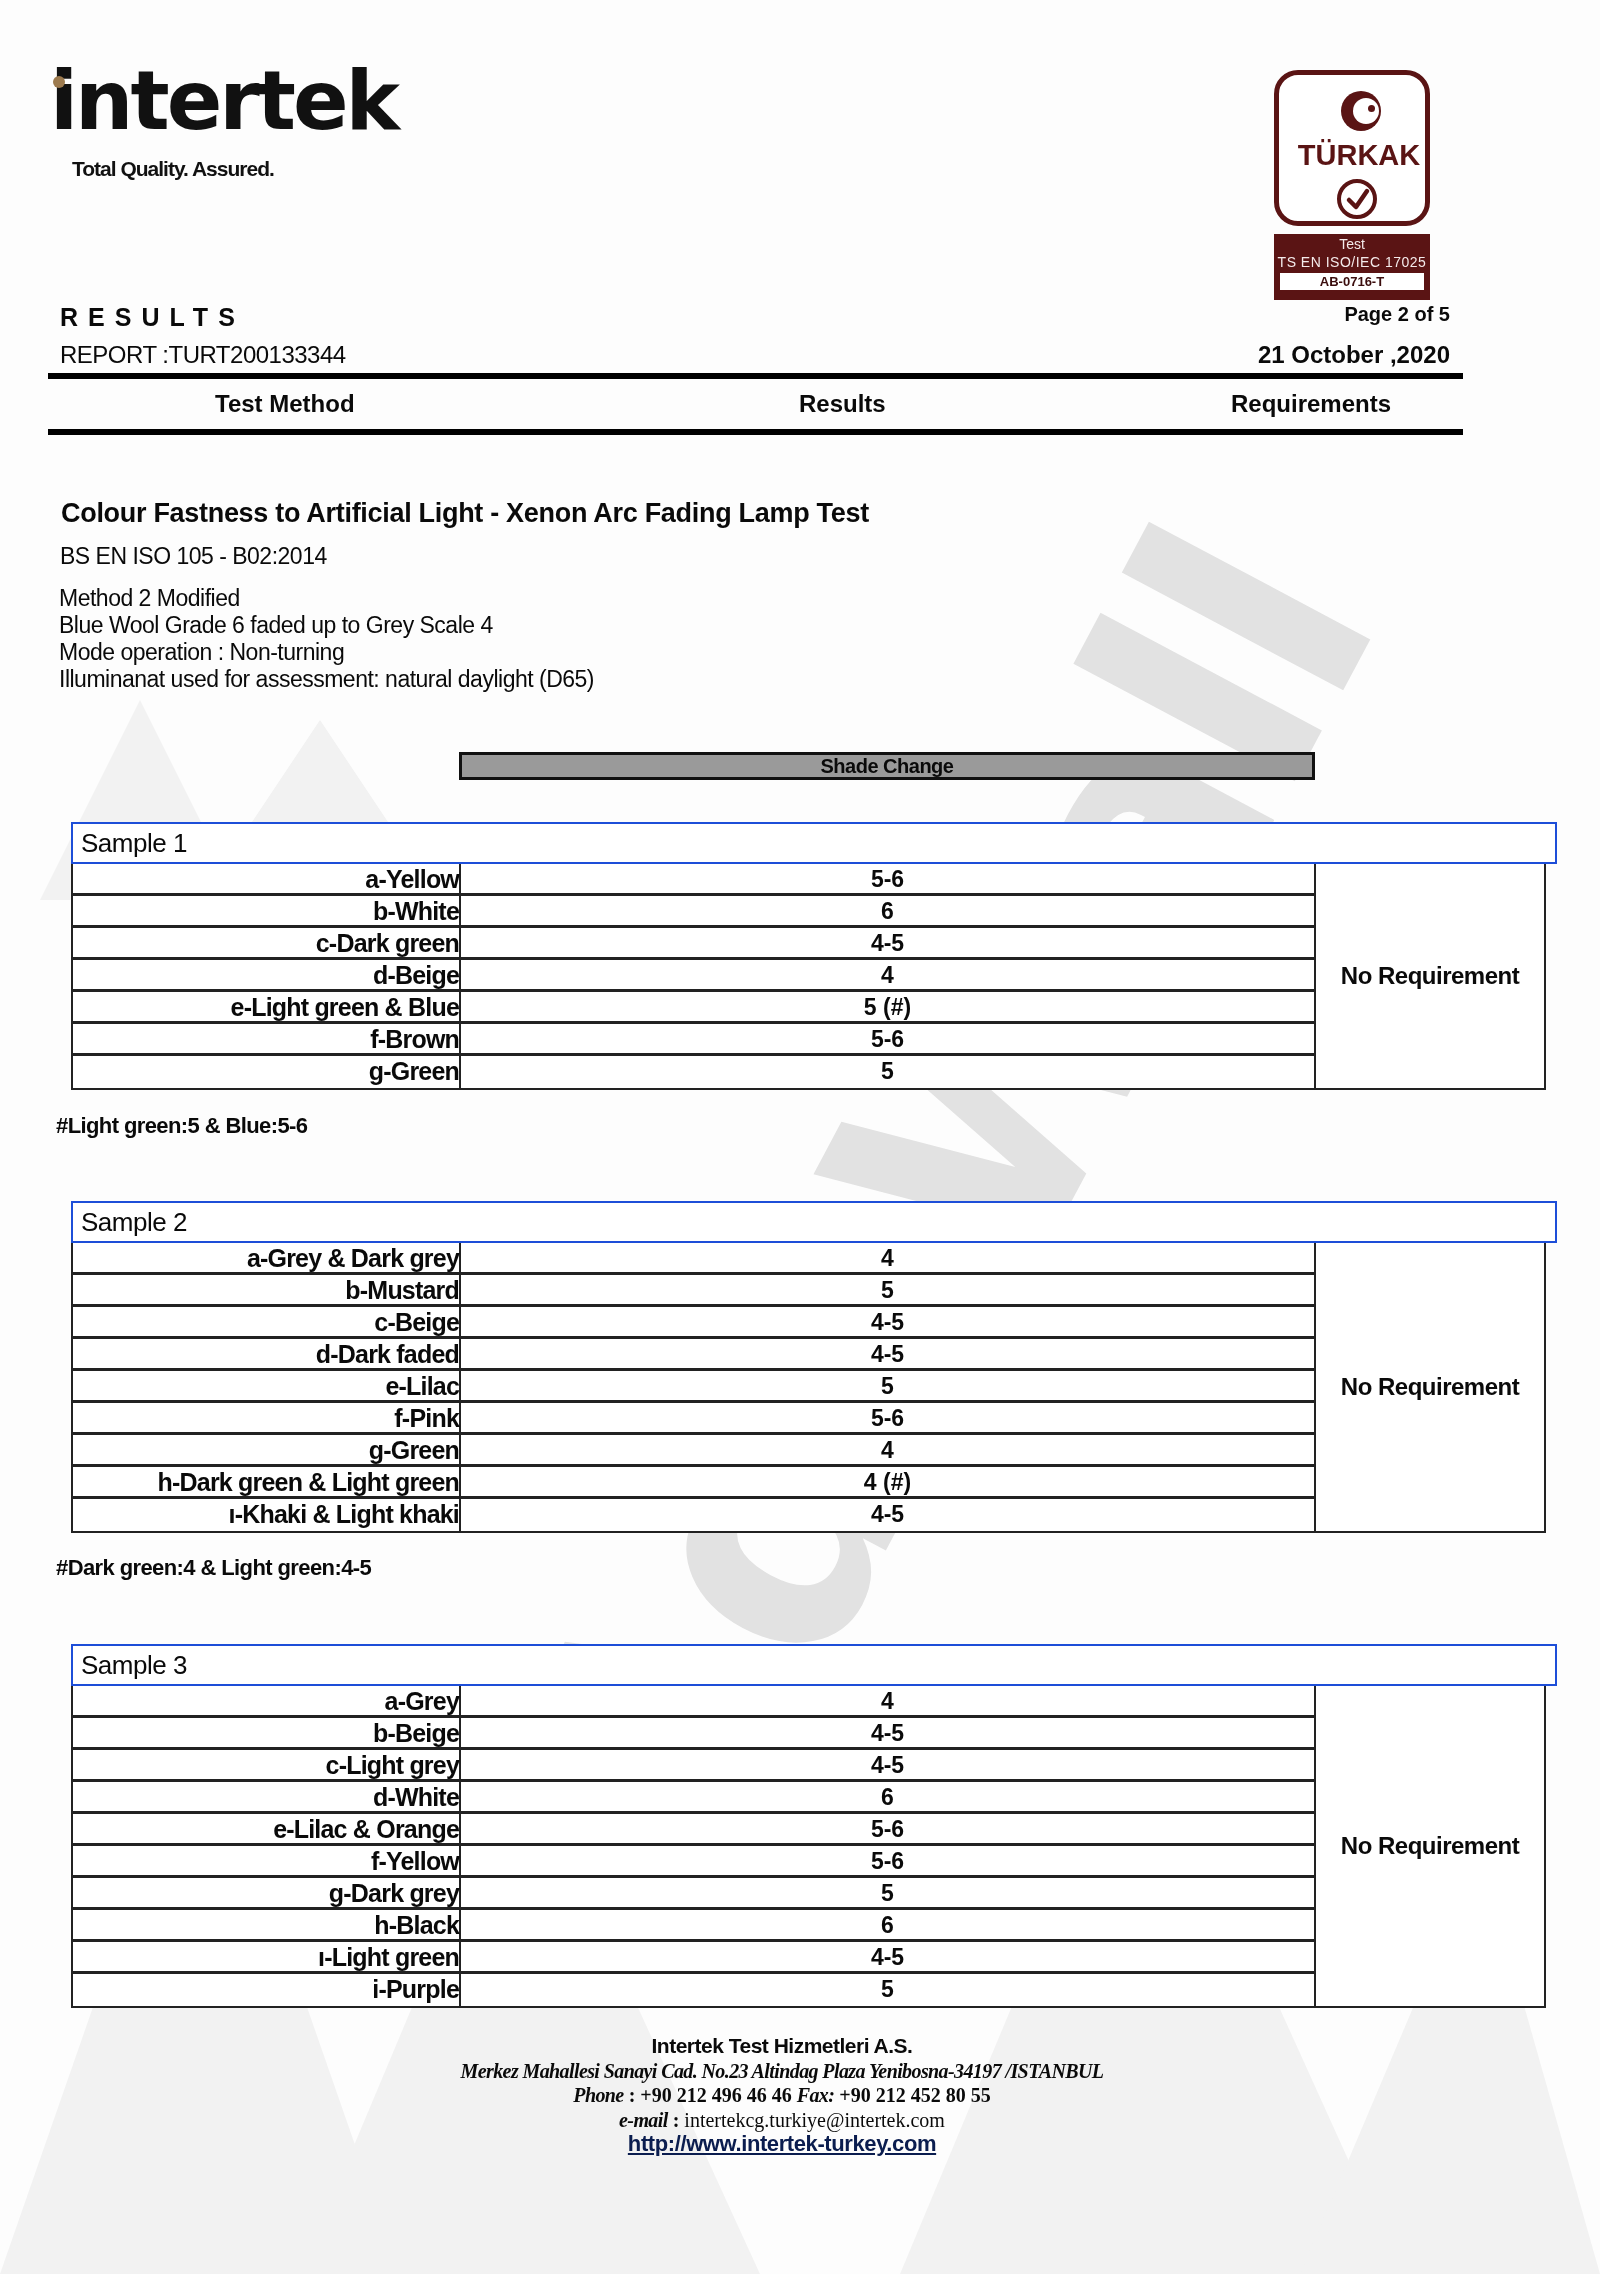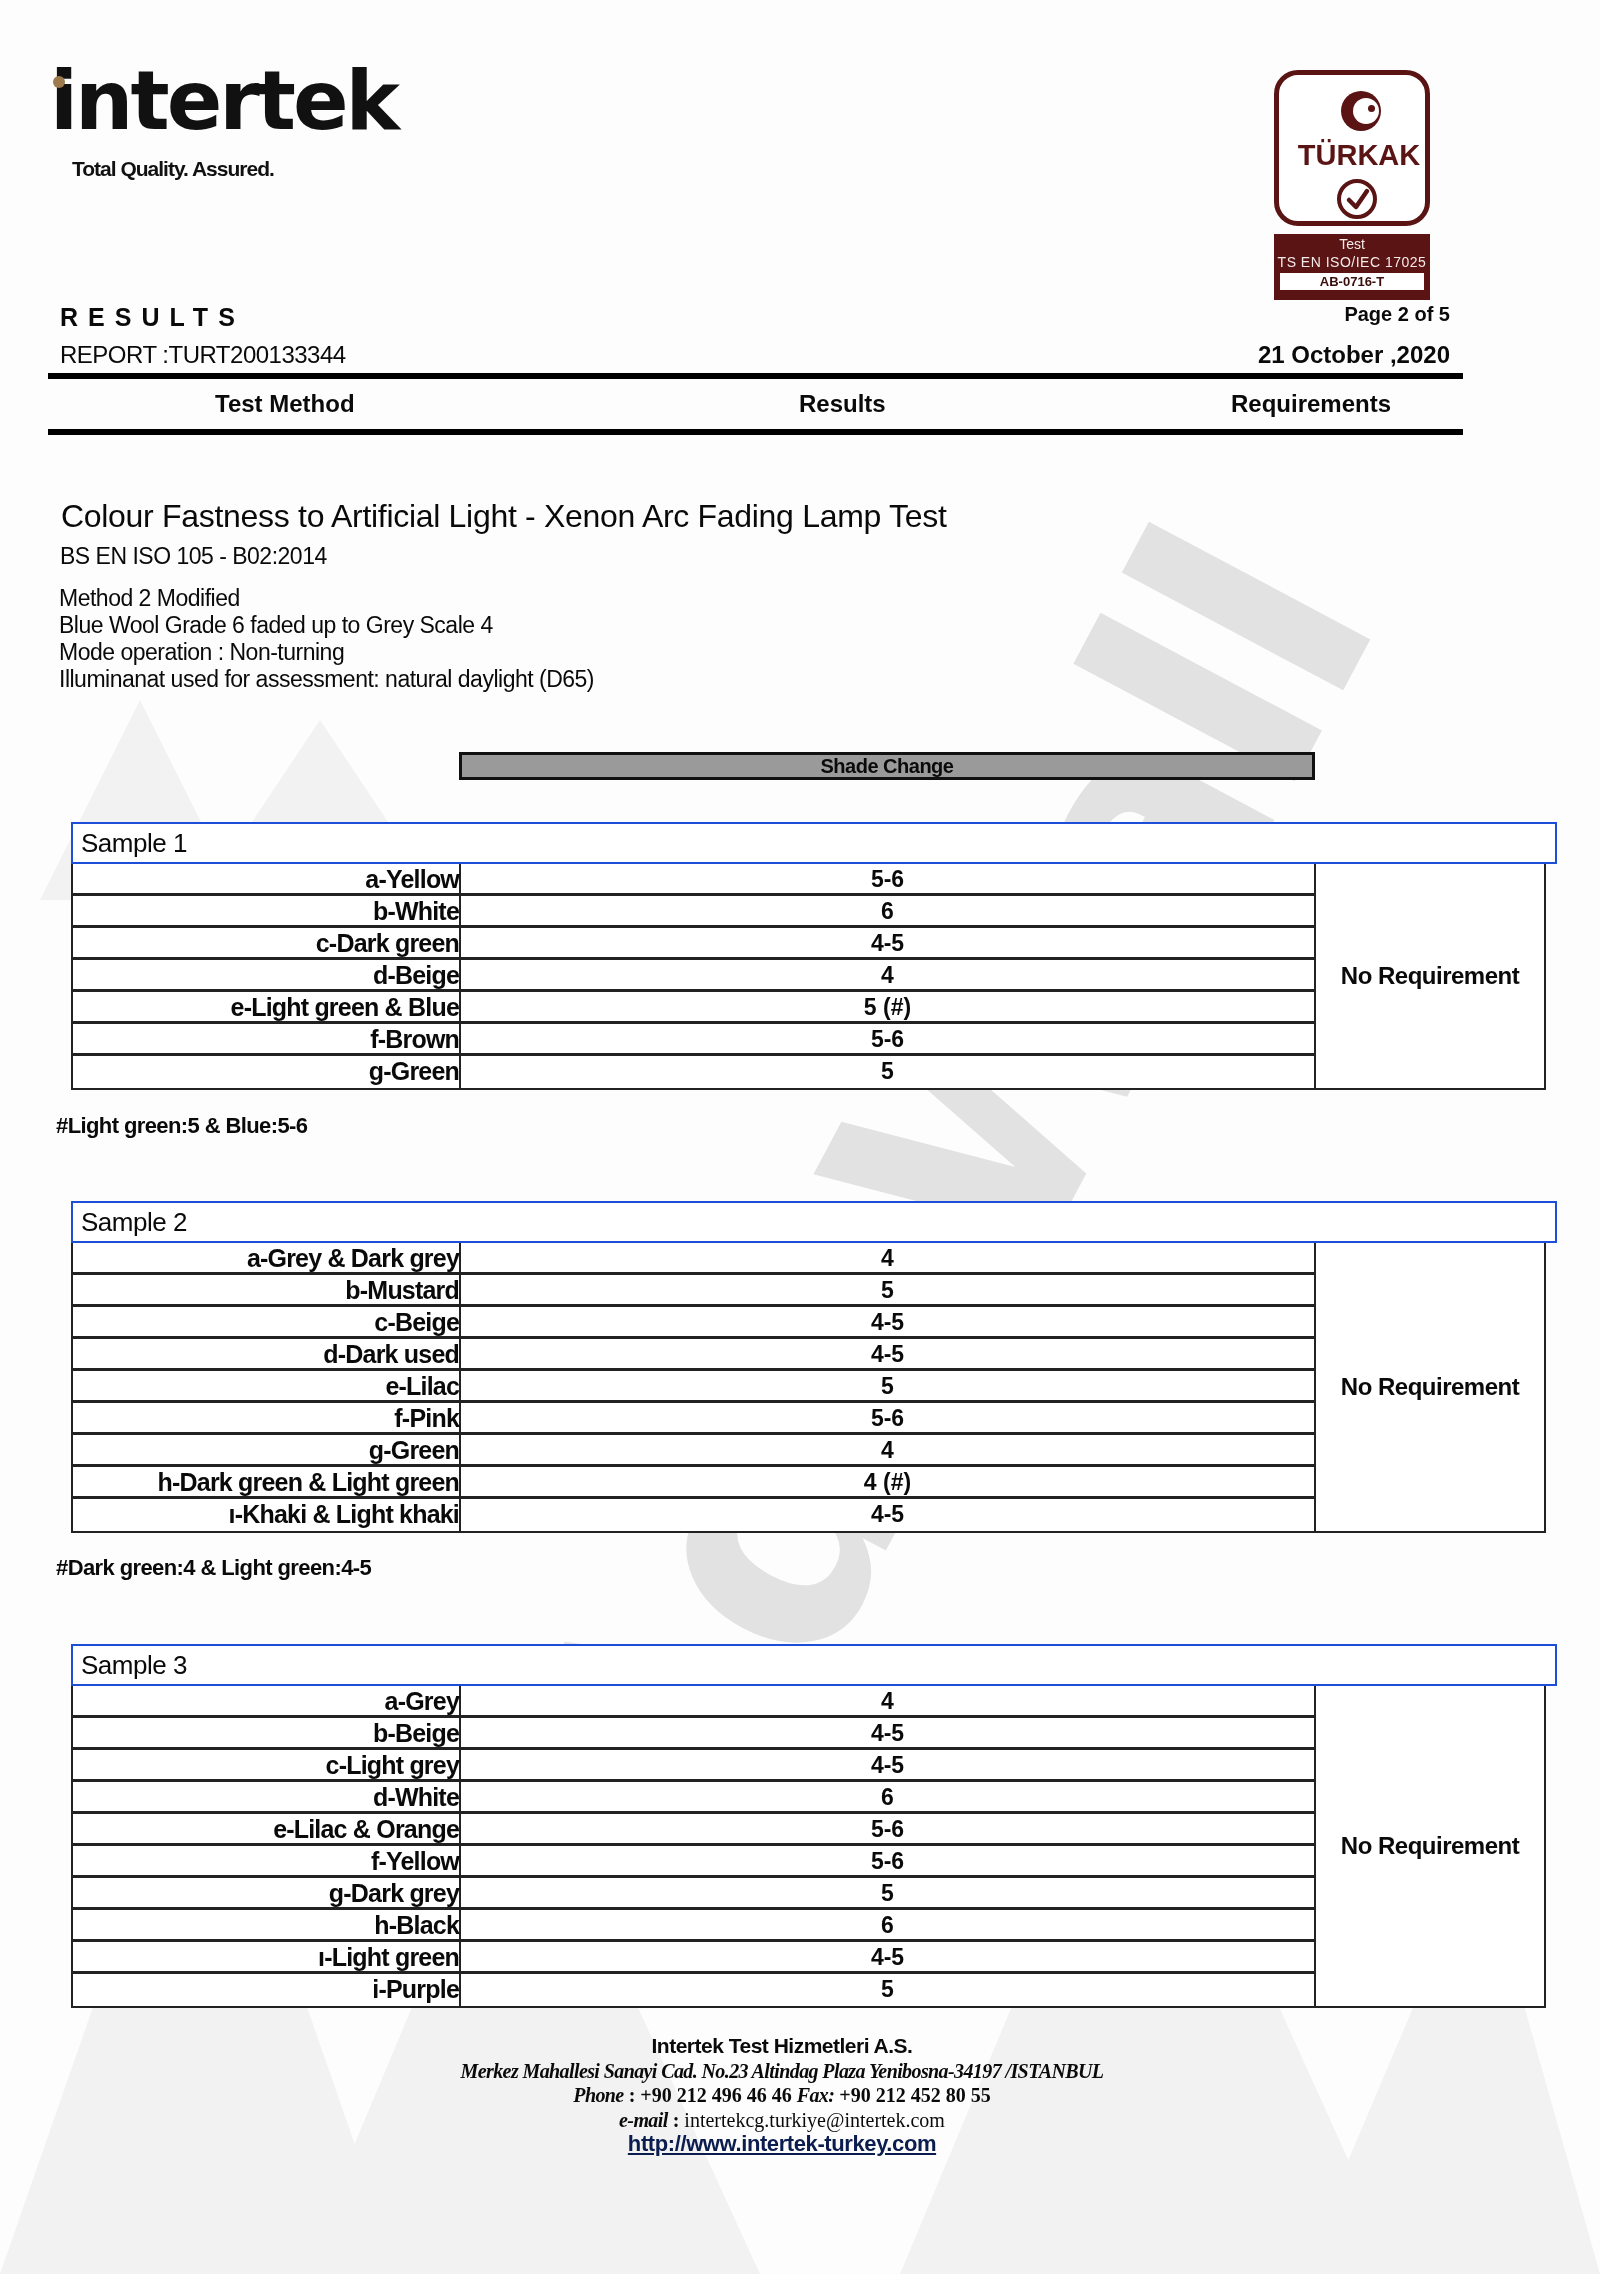--- a/index.html
+++ b/index.html
@@ -33,21 +33,21 @@
   .turkak-band .t3 { margin: 2px auto 0; width: 144px; background: #fff; color: #3a0c0c; font-size: 13px; font-weight: bold; line-height: 17px; }
 
   .results-title { left: 60px; top: 303px; font-size: 25px; font-weight: bold; letter-spacing: 10px; }
   .report-no { left: 60px; top: 341px; font-size: 24px; font-weight: normal; letter-spacing: -0.5px; }
   .page-no { right: 150px; top: 303px; font-size: 20px; font-weight: bold; text-align: right; }
   .report-date { right: 150px; top: 341px; font-size: 24px; font-weight: bold; text-align: right; }
 
   .rule { position: absolute; left: 48px; width: 1415px; height: 6px; background: #000; }
   .col-head { top: 390px; font-size: 24px; font-weight: bold; }
 
-  .section-title { left: 61px; top: 498px; font-size: 32px; font-weight: normal; letter-spacing: -0.3px; }
+  .section-title { left: 61px; top: 498px; font-size: 27px; font-weight: bold; letter-spacing: -0.3px; }
   .standard { left: 60px; top: 543px; font-size: 23px; letter-spacing: -0.5px; }
   .method-lines { left: 59px; top: 585px; font-size: 23px; line-height: 27px; letter-spacing: -0.5px; }
 
   .shade-bar { left: 459px; top: 732px; width: 856px; height: 28px; background: #9a9a9a; border: 3px solid #111; box-sizing: border-box; text-align: center; font-size: 20px; font-weight: bold; line-height: 22px; letter-spacing: -0.5px; margin-top: 20px; }
 
   
   .sample { position: absolute; left: 71px; width: 1486px; }
   .sample-head { position: relative; width: 1486px; height: 42px; border: 2px solid #1d4ed8; box-sizing: border-box; background: #fff; font-size: 26px; padding-left: 8px; line-height: 38px; letter-spacing: -0.5px; }
   .sample-body { position: relative; width: 1475px; border: 2px solid #222; border-top: none; box-sizing: border-box; background: #fff; display: flex; }
   .rows { width: 1243px; }
@@ -173,21 +173,21 @@
           </div>
         <div class="row">
             <div class="cell-name">b-Mustard</div>
             <div class="cell-val">5</div>
           </div>
         <div class="row">
             <div class="cell-name">c-Beige</div>
             <div class="cell-val">4-5</div>
           </div>
         <div class="row">
-            <div class="cell-name">d-Dark used</div>
+            <div class="cell-name">d-Dark faded</div>
             <div class="cell-val">4-5</div>
           </div>
         <div class="row">
             <div class="cell-name">e-Lilac</div>
             <div class="cell-val">5</div>
           </div>
         <div class="row">
             <div class="cell-name">f-Pink</div>
             <div class="cell-val">5-6</div>
           </div>

